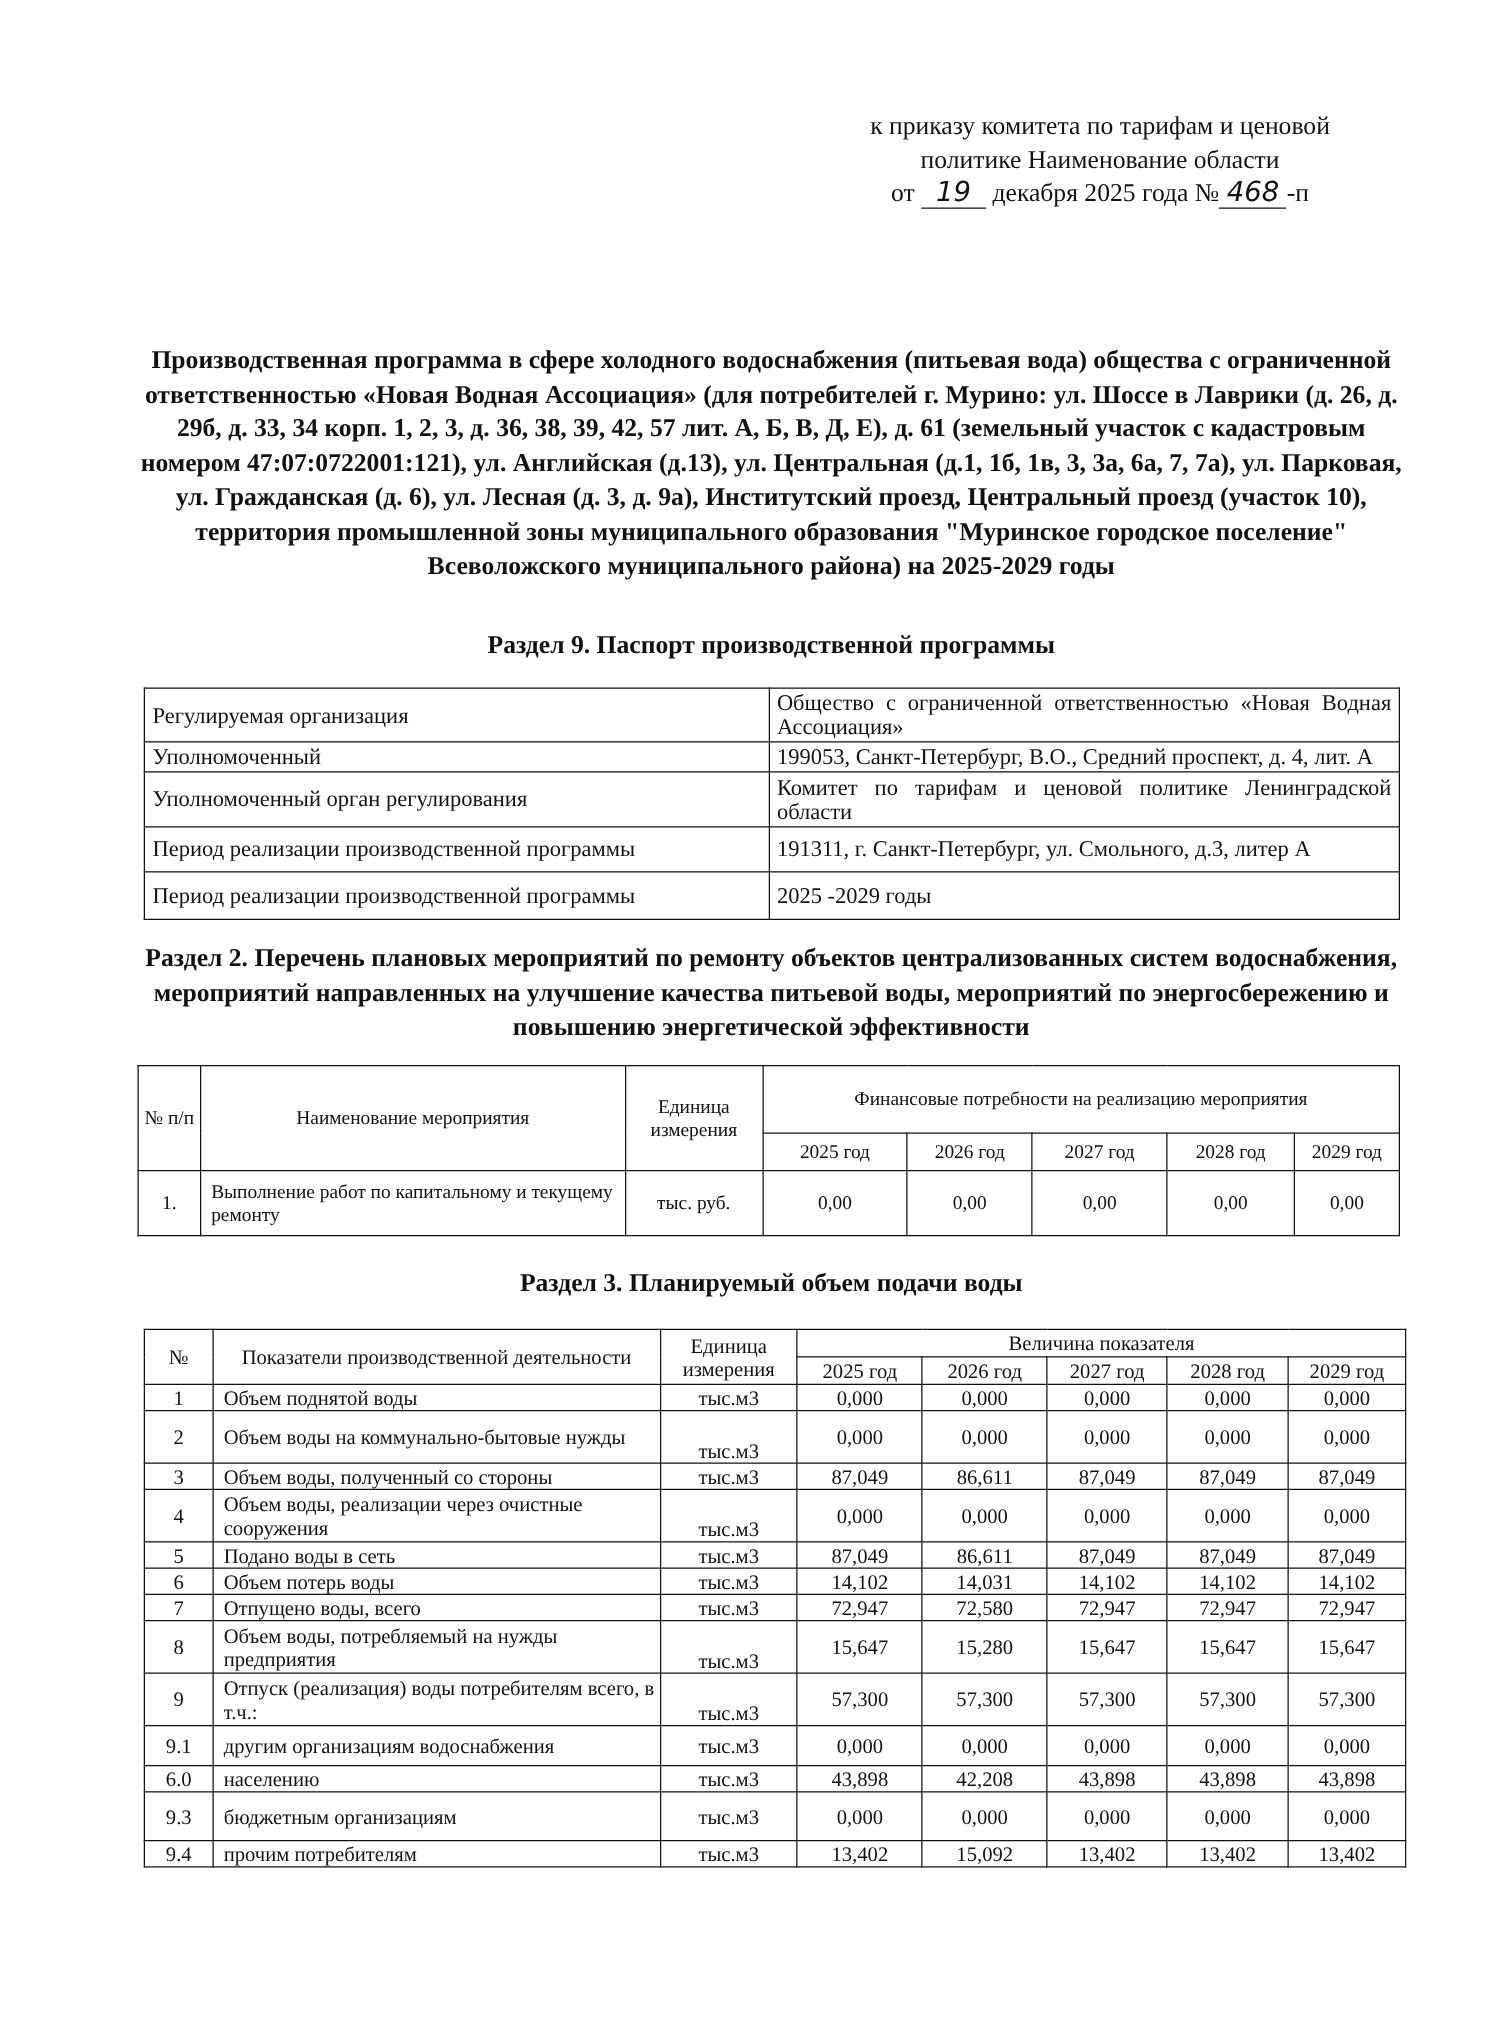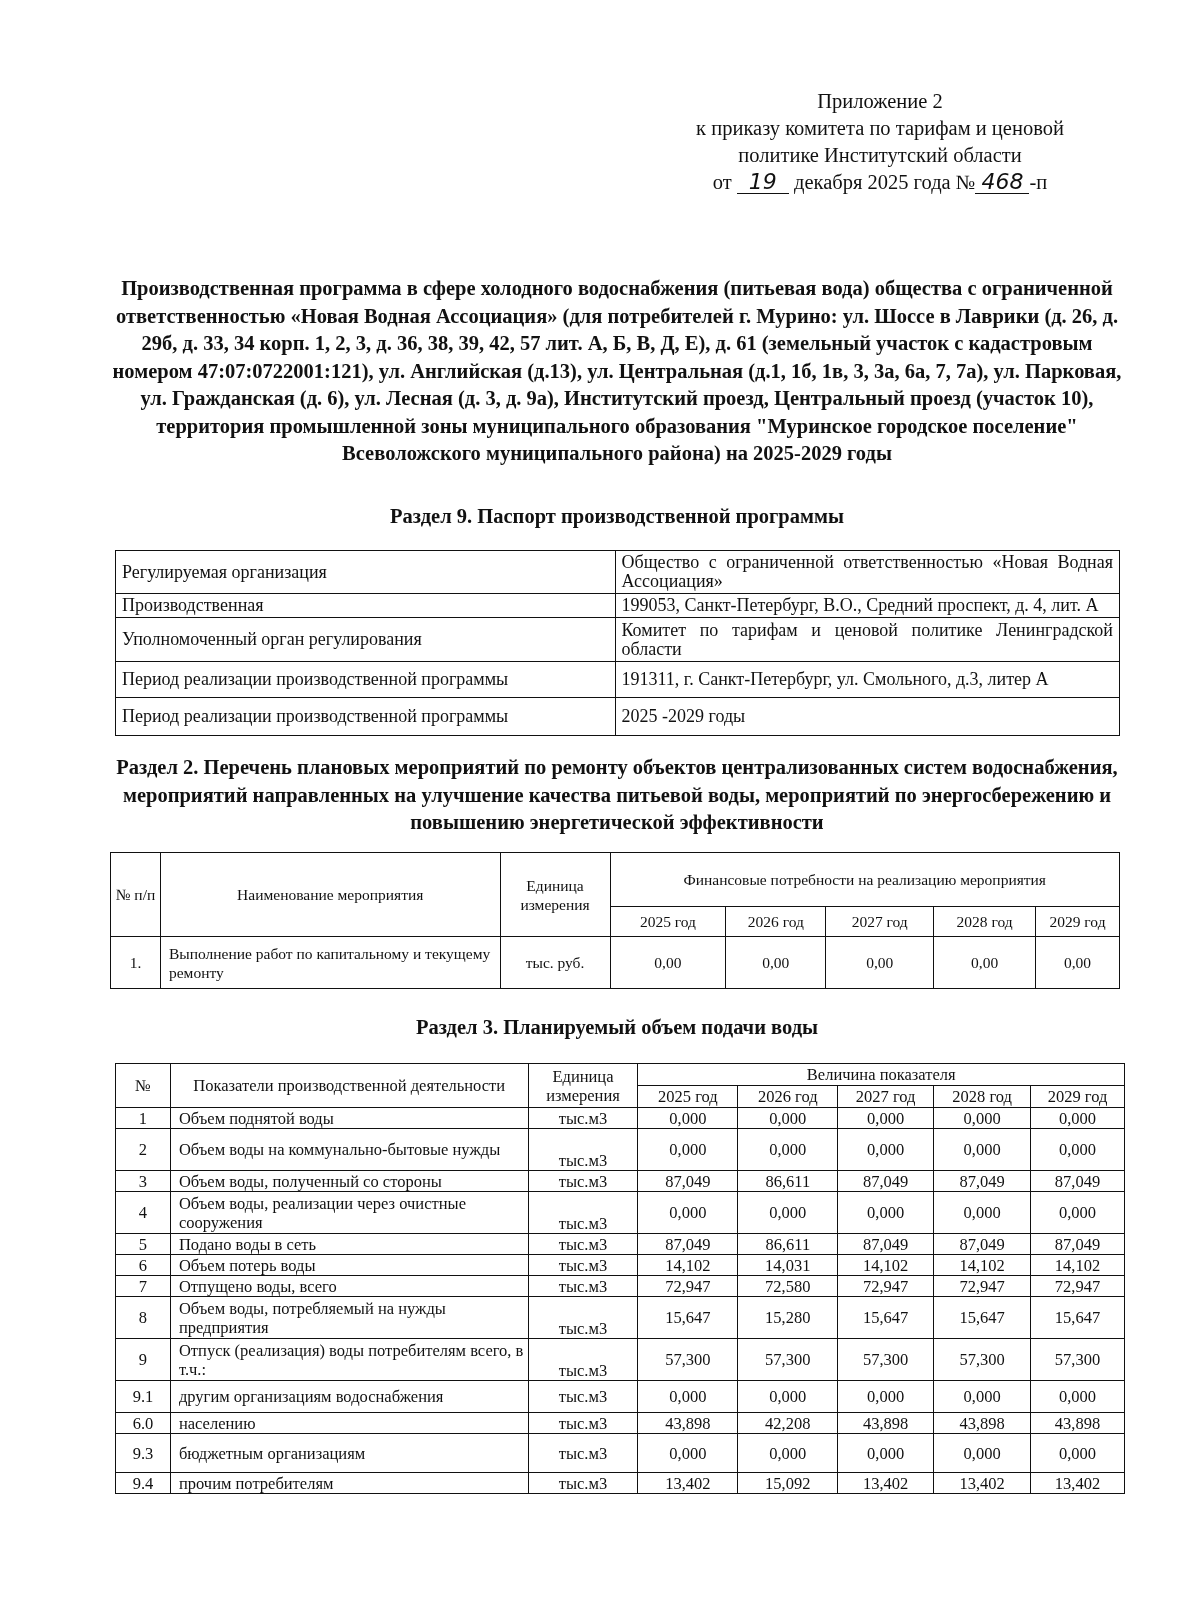--- a/index.html
+++ b/index.html
@@ -33,23 +33,22 @@
   .t2 td, .t2 th { text-align: center; line-height: 19px; }
   .t3 { left: 115px; top: 1063px; width: 1010px; font-size: 16.5px; }
   .t3 td, .t3 th { text-align: center; line-height: 19px; }
   .left { text-align: left !important; padding-left: 8px !important; margin-top: 12px; }
   .bottom-unit { vertical-align: bottom; }
 </style>
 </head>
 <body>
 
 <div class="appendix">
-  <div>Приложение 2</div>
   <div>к приказу комитета по тарифам и ценовой</div>
-  <div>политике Институтский области</div>
+  <div>политике Наименование области</div>
   <div>
     <span>от</span>
     <span class="hw">19</span>
     <span>декабря 2025 года №</span><span class="hw">468</span><span>-п</span>
   </div>
 </div>
 
 <div class="title">Производственная программа в сфере холодного водоснабжения (питьевая вода) общества с ограниченной ответственностью «Новая Водная Ассоциация» (для потребителей г. Мурино: ул. Шоссе в Лаврики (д. 26, д. 29б, д. 33, 34 корп. 1, 2, 3, д. 36, 38, 39, 42, 57 лит. А, Б, В, Д, Е), д. 61 (земельный участок с кадастровым номером 47:07:0722001:121), ул. Английская (д.13), ул. Центральная (д.1, 1б, 1в, 3, 3а, 6а, 7, 7а), ул. Парковая, ул. Гражданская (д. 6), ул. Лесная (д. 3, д. 9а), Институтский проезд, Центральный проезд (участок 10), территория промышленной зоны  муниципального образования "Муринское городское поселение" Всеволожского муниципального района) на 2025-2029 годы</div>
 
 <div class="sec-heading" style="top:503px;">Раздел 9. Паспорт производственной программы</div>
@@ -57,21 +56,21 @@
   <colgroup>
       <col style="width:500px">
       <col style="width:505px">
     </colgroup>
   <tbody>
       <tr style="height:42px">
     <td>Регулируемая организация</td>
     <td class="v">Общество с ограниченной ответственностью «Новая Водная Ассоциация»</td>
   </tr>
   <tr style="height:22px">
-    <td>Производственная</td>
+    <td>Уполномоченный</td>
     <td class="v">199053, Санкт-Петербург, В.О., Средний проспект, д. 4, лит. А</td>
   </tr>
   <tr style="height:44px">
     <td>Уполномоченный орган регулирования</td>
     <td class="v">Комитет по тарифам и ценовой политике Ленинградской области</td>
   </tr>
   <tr style="height:36px">
     <td>Период реализации производственной программы</td>
     <td class="v">191311, г. Санкт-Петербург, ул. Смольного, д.3, литер А</td>
   </tr>

